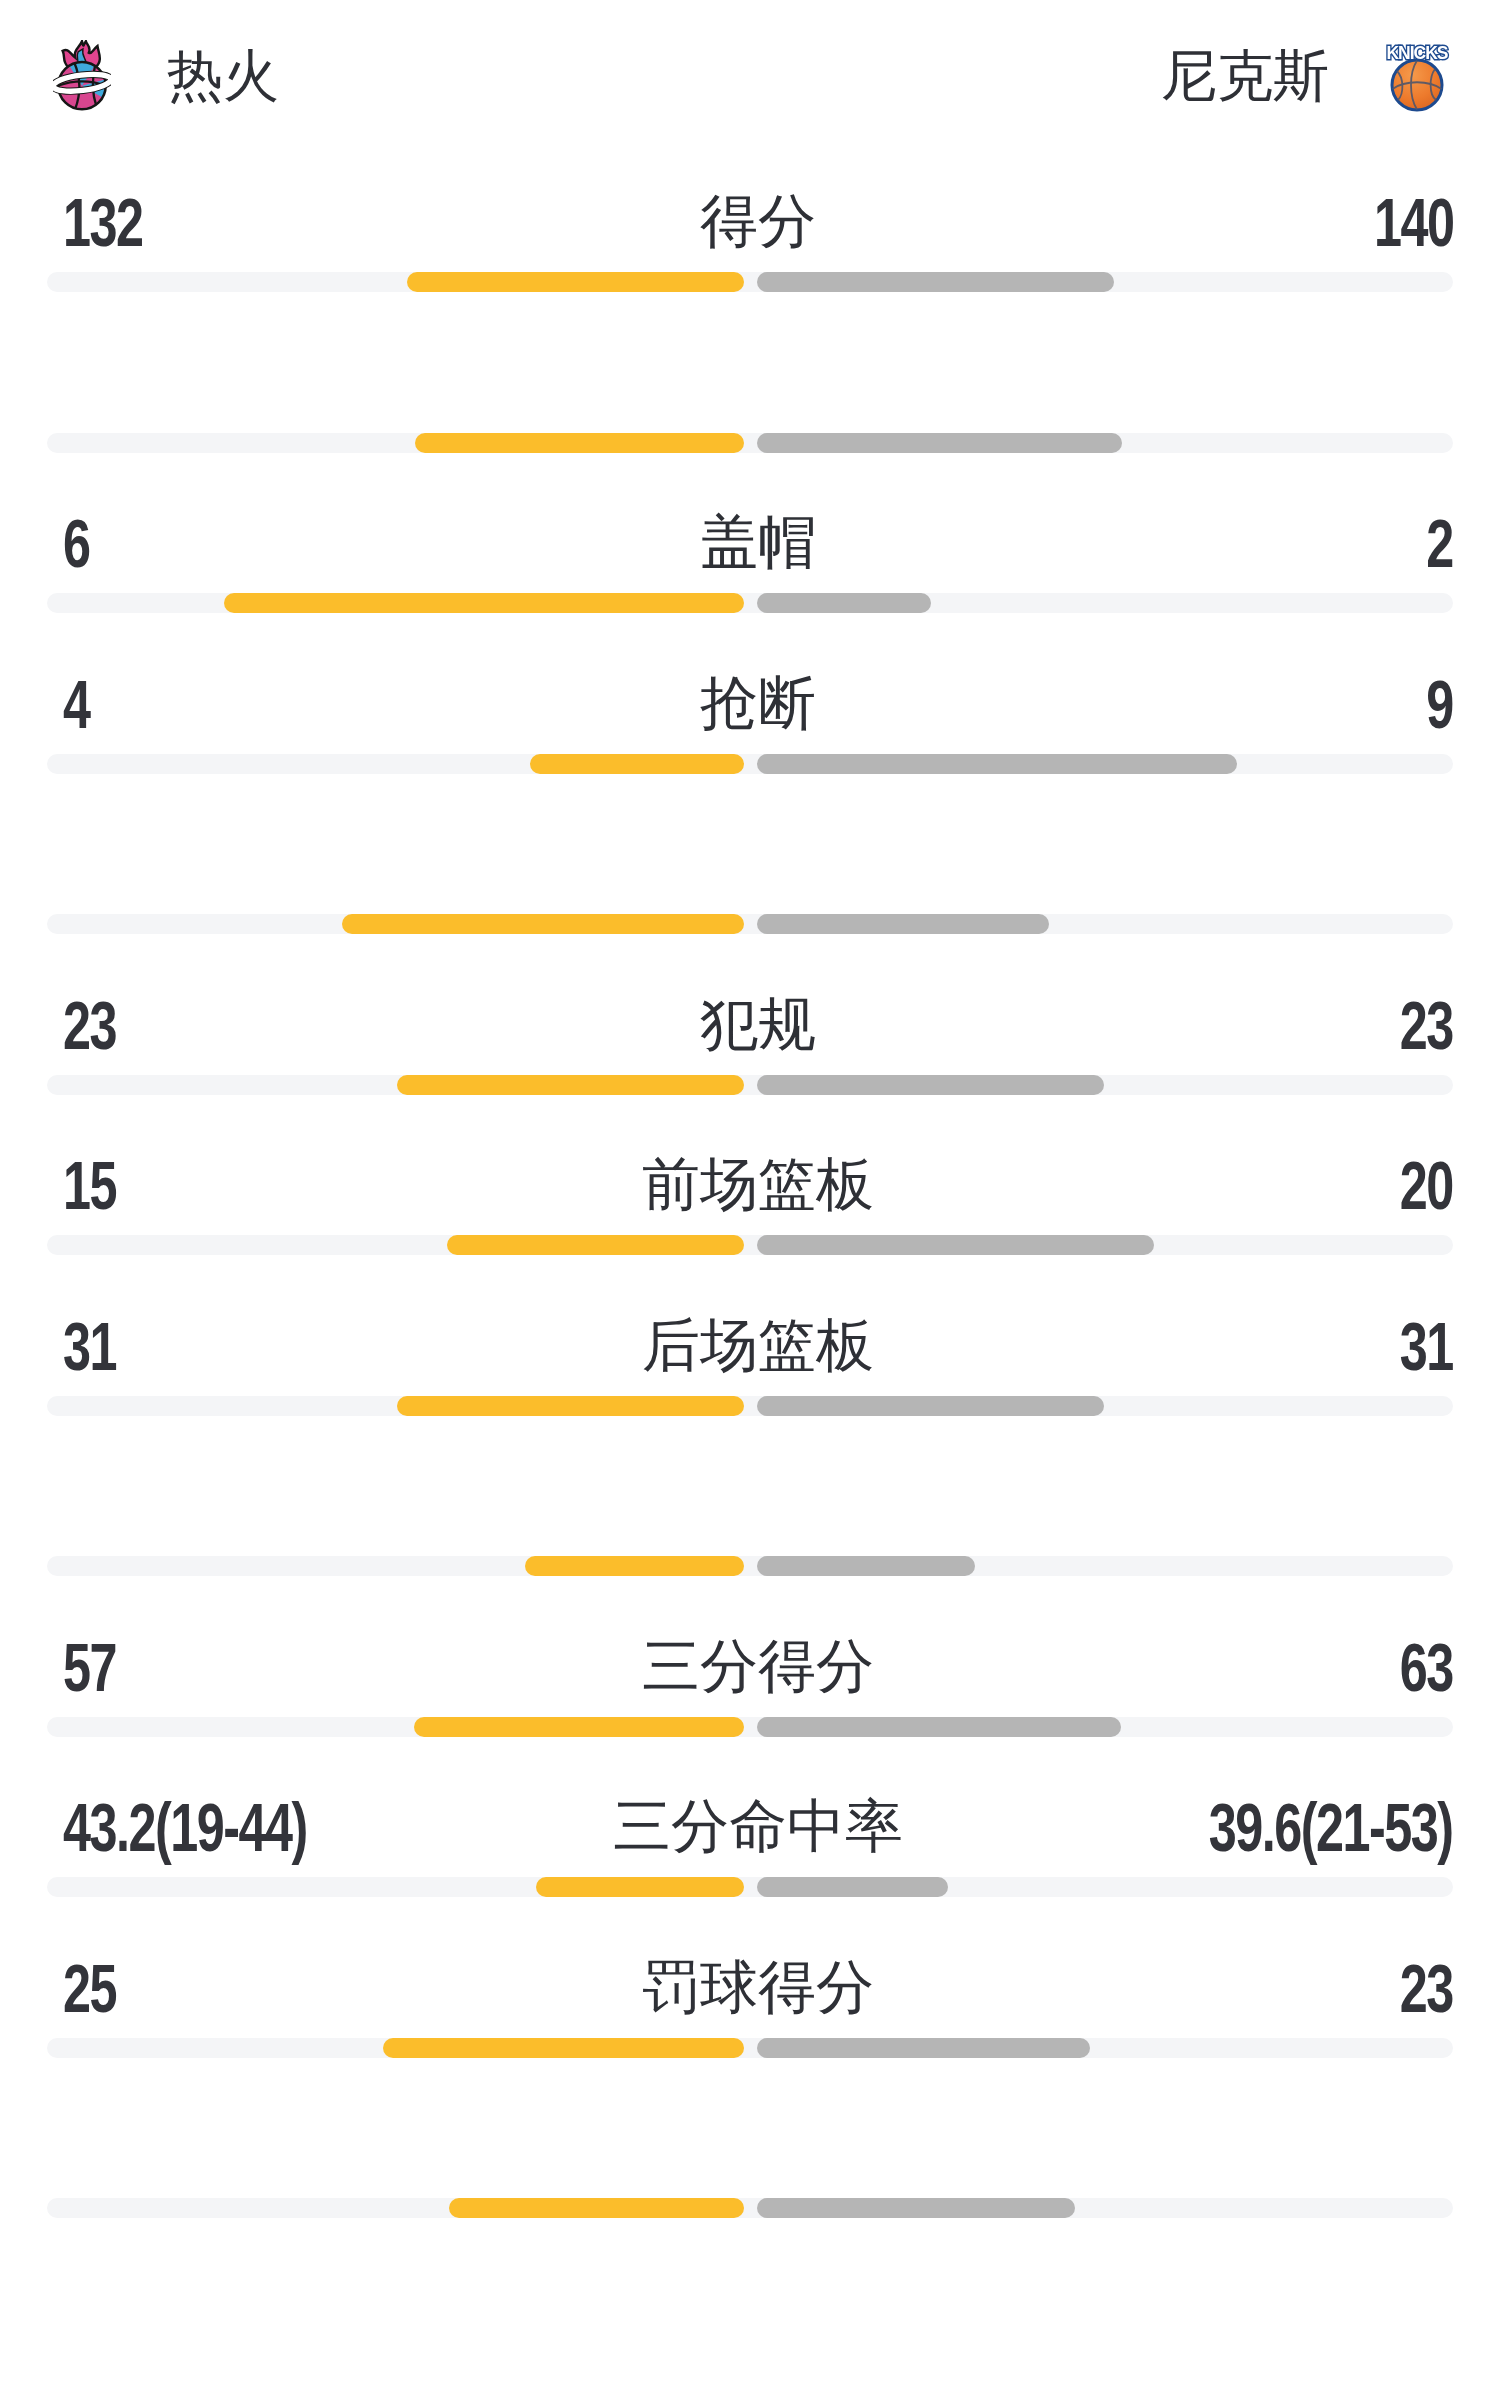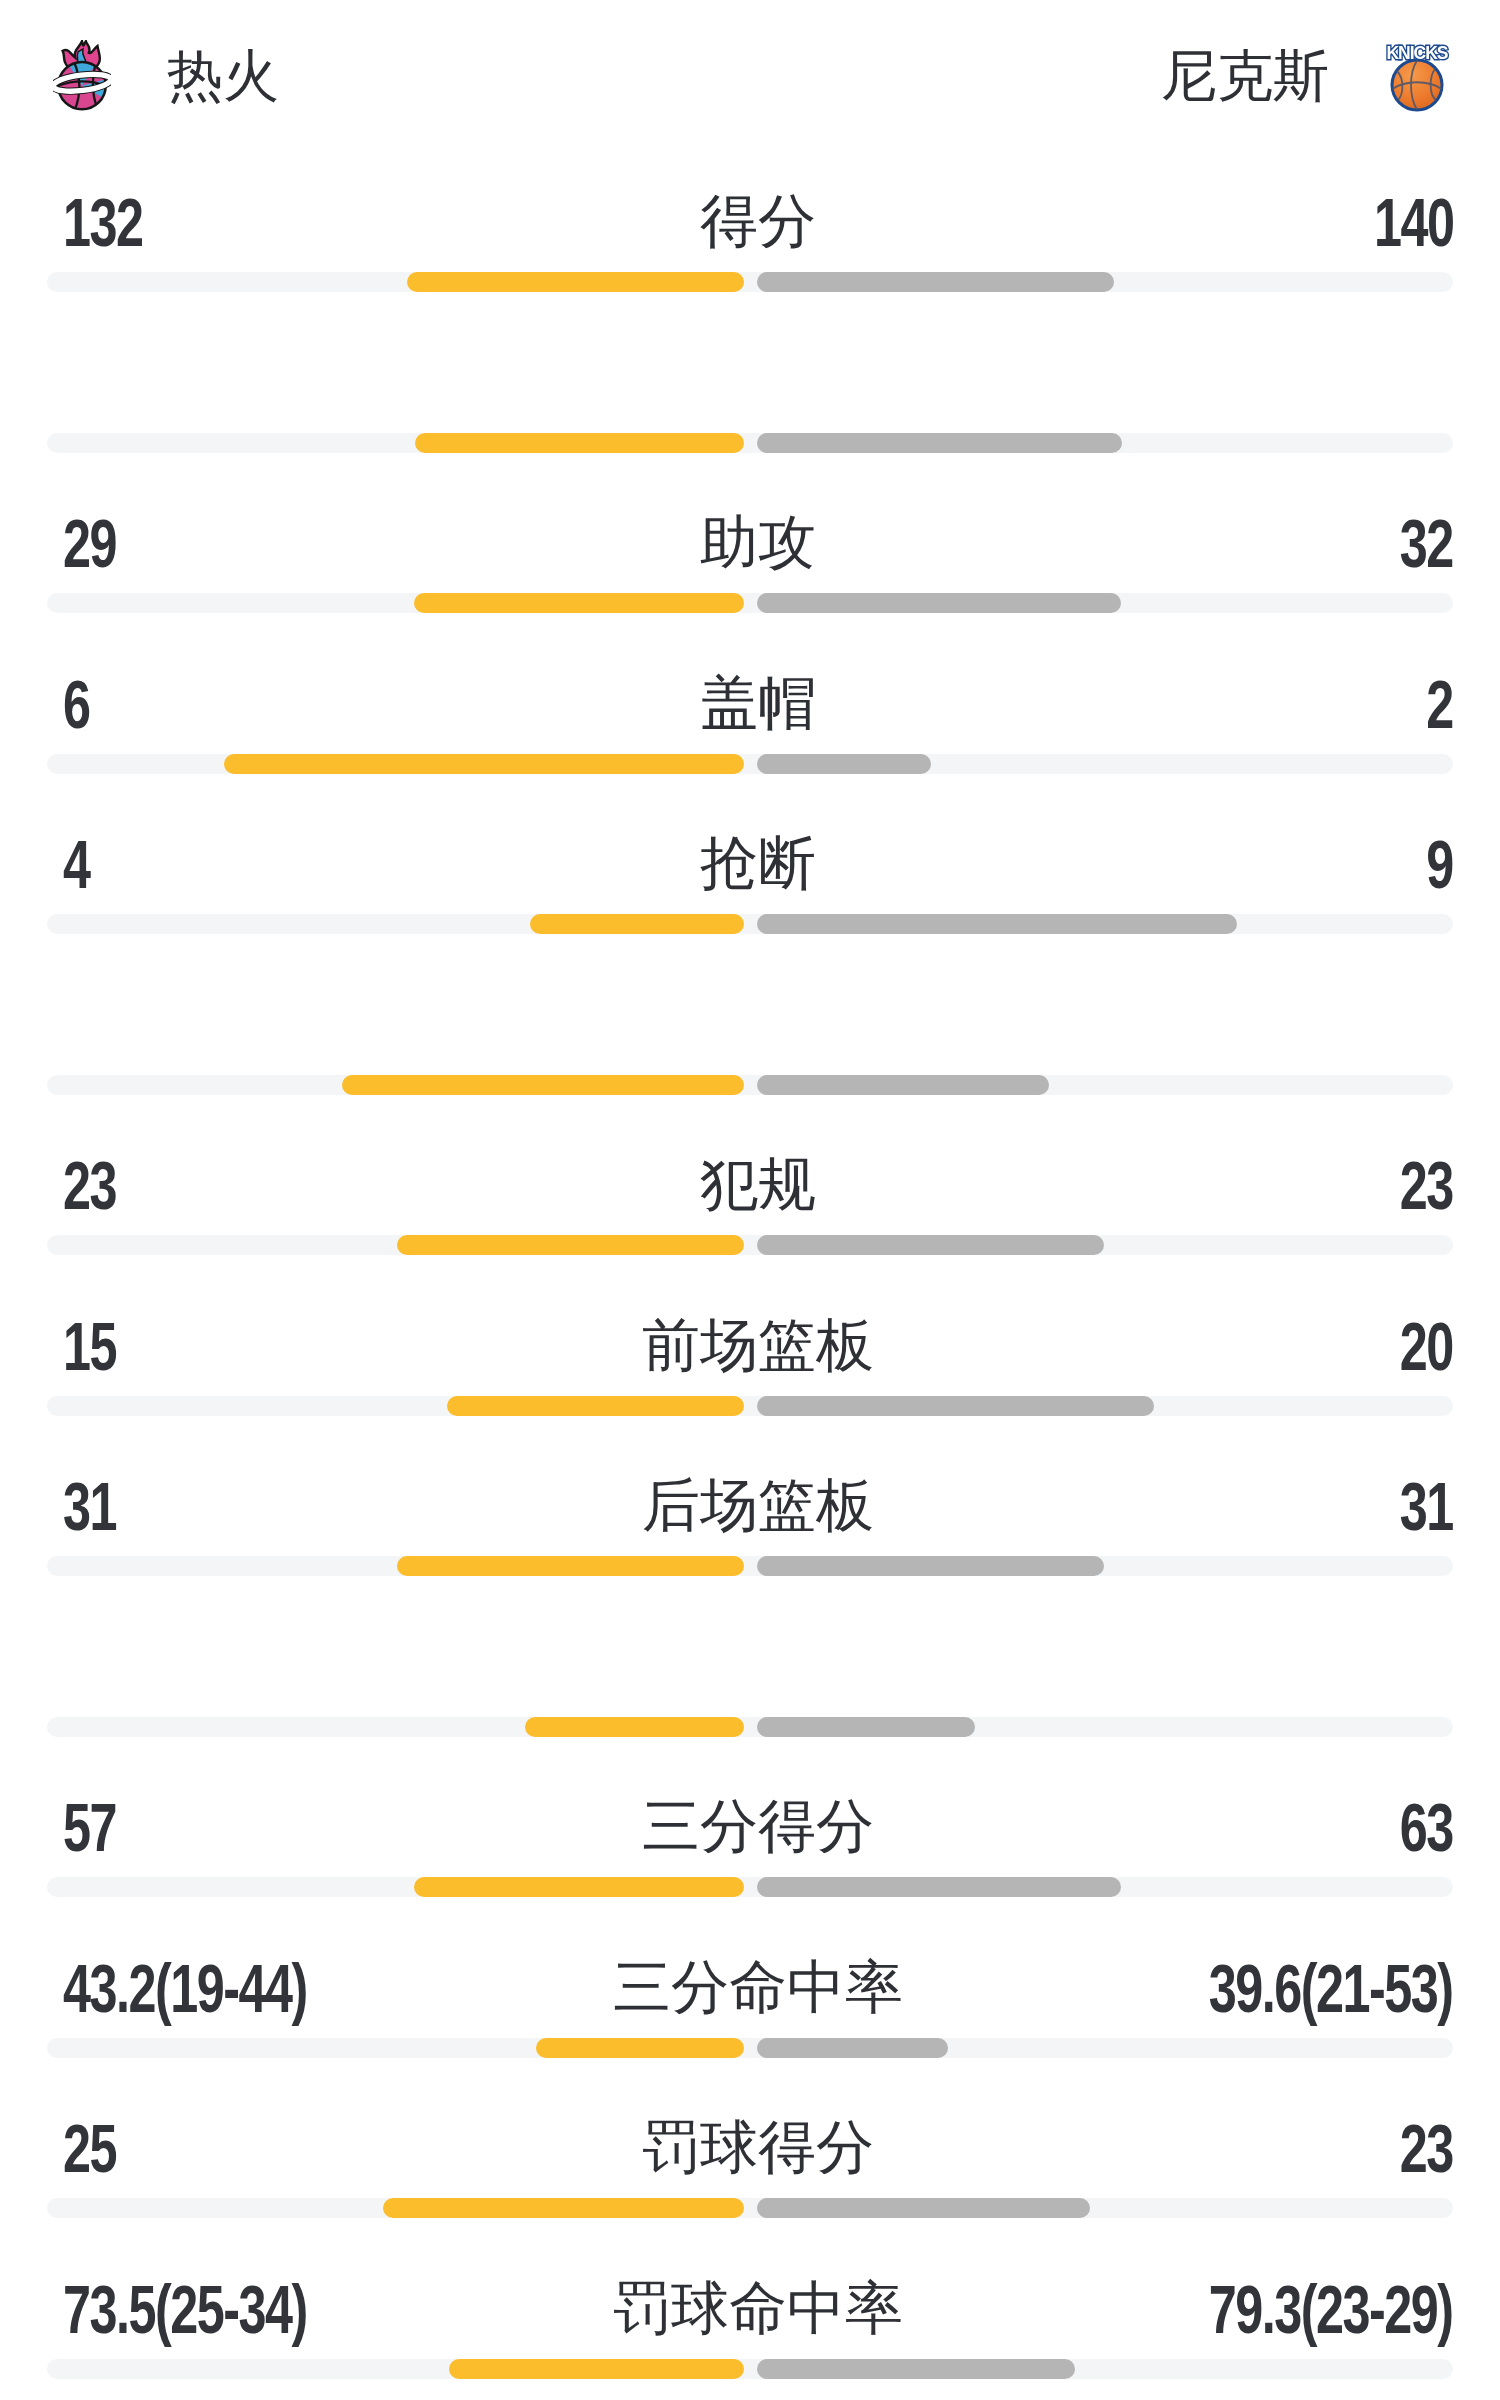--- a/index.html
+++ b/index.html
@@ -92,31 +92,20 @@
     </div>
   </div>
 
   <div class="row">
     <div class="track">
       <div class="bar home" style="width: 329px;"></div>
       <div class="bar away" style="width: 365px;"></div>
     </div>
   </div>
 
-  <div class="row">
-    <div class="line">
-      <span class="num home">29</span>
-      <span class="label">助攻</span>
-      <span class="num away">32</span>
-    </div>
-    <div class="track">
-      <div class="bar home" style="width: 330px;"></div>
-      <div class="bar away" style="width: 364px;"></div>
-    </div>
-  </div>
 
   <div class="row">
     <div class="line">
       <span class="num home">6</span>
       <span class="label">盖帽</span>
       <span class="num away">2</span>
     </div>
     <div class="track">
       <div class="bar home" style="width: 520px;"></div>
       <div class="bar away" style="width: 174px;"></div>
@@ -215,23 +204,18 @@
       <span class="label">罚球得分</span>
       <span class="num away">23</span>
     </div>
     <div class="track">
       <div class="bar home" style="width: 361px;"></div>
       <div class="bar away" style="width: 333px;"></div>
     </div>
   </div>
 
   <div class="row">
-    <div class="line">
-      <span class="num home">73.5(25-34)</span>
-      <span class="label">罚球命中率</span>
-      <span class="num away">79.3(23-29)</span>
-    </div>
     <div class="track">
       <div class="bar home" style="width: 295px;"></div>
       <div class="bar away" style="width: 318px;"></div>
     </div>
   </div>
 </div>
 
 </body></html>

